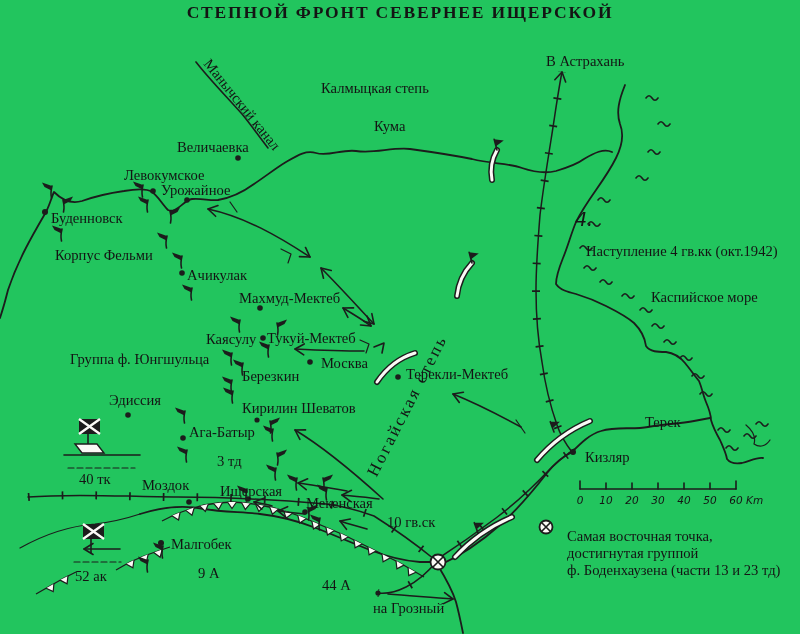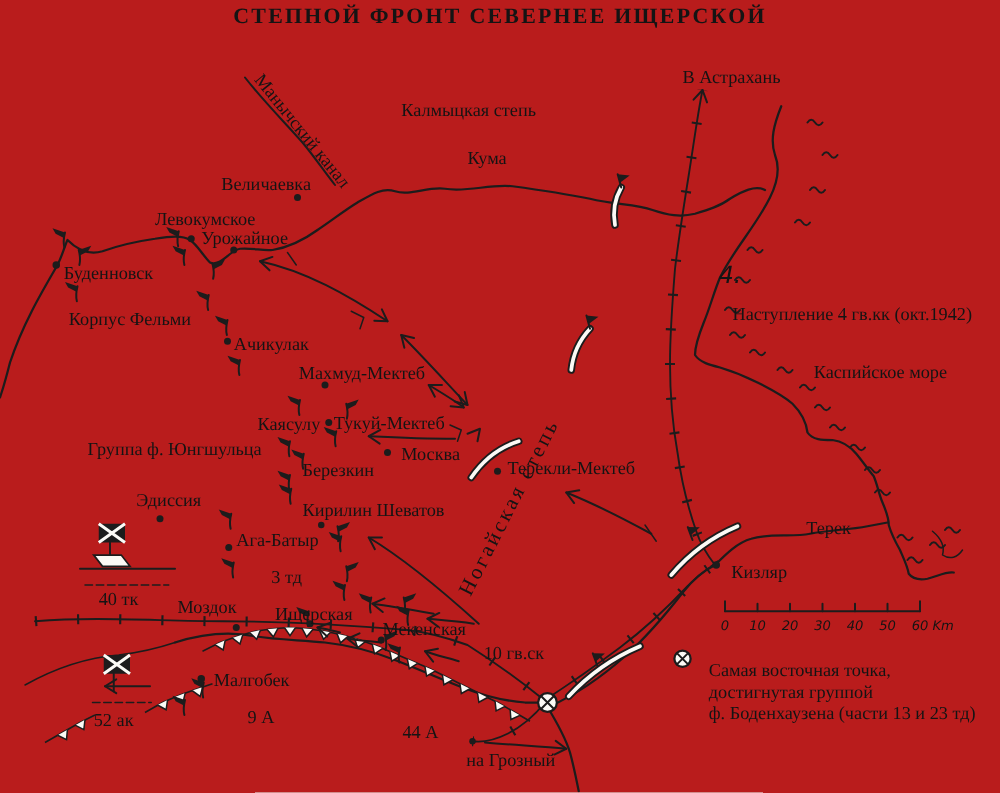--- a/index.html
+++ b/index.html
@@ -1,16 +1,16 @@
 <!DOCTYPE html>
 <html><head>
 <meta charset="utf-8">
 <style>
   html,body{margin:0;padding:0;background:#e8e8e8;}
-  .page{position:relative;width:800px;height:634px;background:#b91c1c;overflow:hidden;}
+  .page{position:relative;width:800px;height:634px;background:#22c55e;overflow:hidden;}
   svg{position:absolute;left:0;top:0;display:block;}
   .ink{stroke:#1c1c1c;fill:none;stroke-width:1.6;stroke-linecap:round;stroke-linejoin:round;}
   .thin{stroke-width:1.2;}
   .river{stroke:#1c1c1c;fill:none;stroke-width:1.8;stroke-linecap:round;stroke-linejoin:round;}
   .rail{stroke:#1c1c1c;fill:none;stroke-width:1.5;stroke-linecap:round;}
   .ties{stroke:#1c1c1c;fill:none;stroke-width:8;stroke-dasharray:1.7 26;}
   .ties-sparse{stroke:#1c1c1c;fill:none;stroke-width:8;stroke-dasharray:1.7 32;}
   .band{stroke:#1c1c1c;fill:none;stroke-width:6;stroke-linecap:round;}
   .band-core{stroke:#fbfaf6;fill:none;stroke-width:3;stroke-linecap:round;}
   .teeth{stroke:#1c1c1c;fill:none;stroke-width:1.3;}

